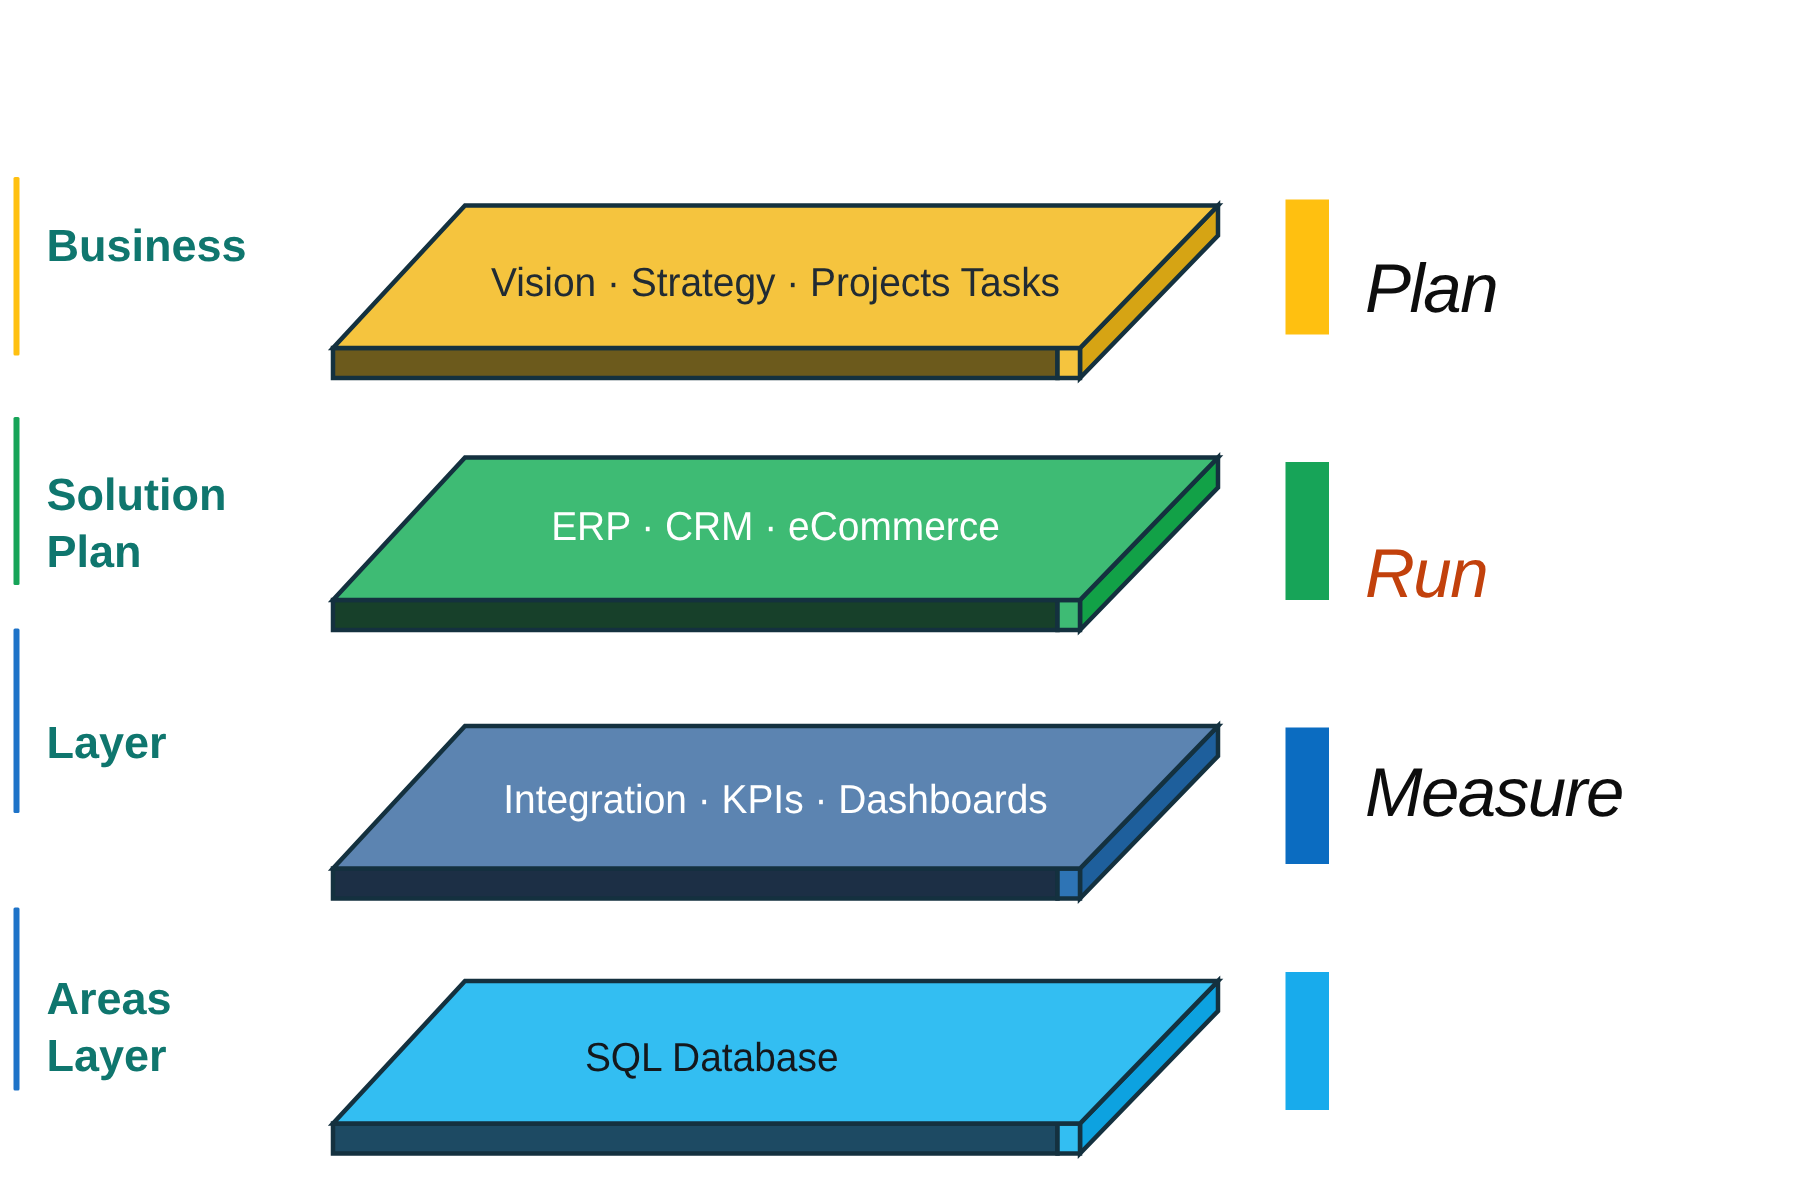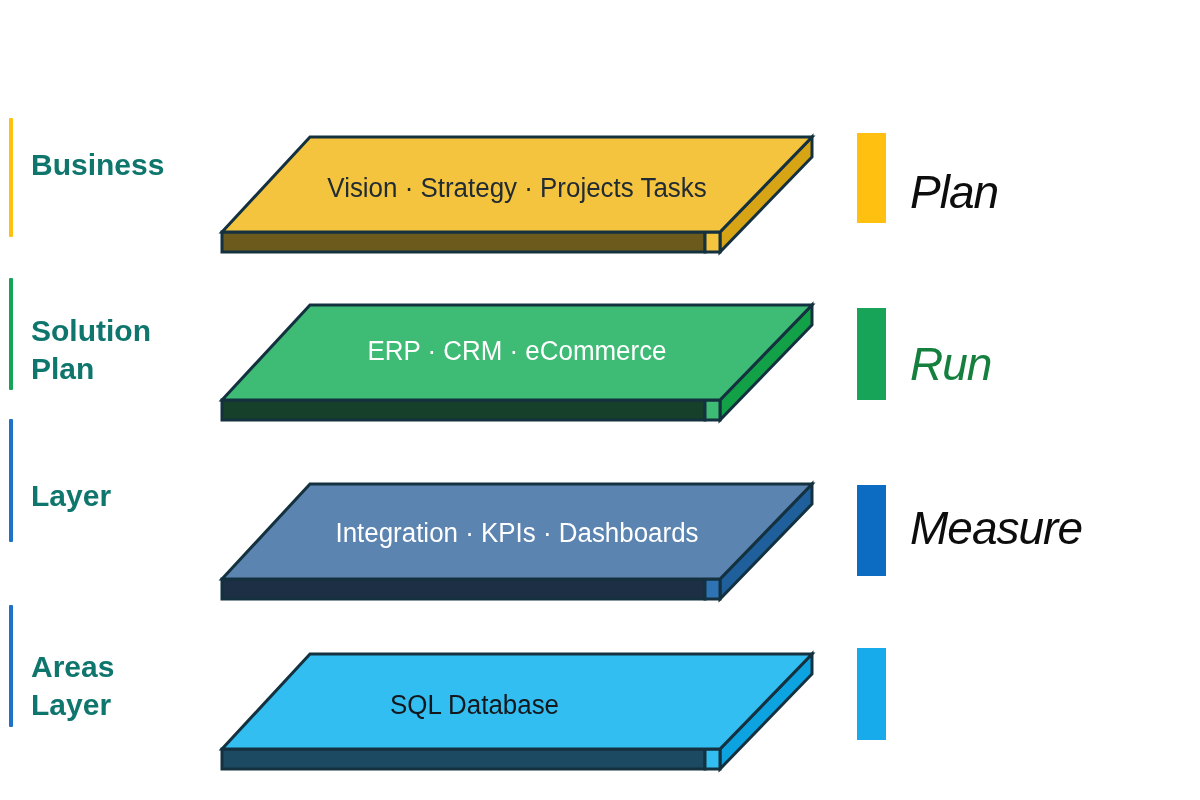--- a/index.html
+++ b/index.html
@@ -81,21 +81,21 @@
   <span class="accent-bar ab-0" style="background-color: rgb(255, 192, 16);"></span>
   <div class="right-label rl-0" style="color: rgb(13, 13, 13);">Plan</div>
 
   <span class="left-line ll-1" style="background-color: rgb(23, 164, 88);"></span>
   <div class="left-label la-1">
     <div>Solution</div>
     <div>Plan</div>
   </div>
   <div class="plate-text pt-1" style="color: rgb(255, 255, 255);">ERP ·  CRM ·  eCommerce</div>
   <span class="accent-bar ab-1" style="background-color: rgb(23, 164, 88);"></span>
-  <div class="right-label rl-1" style="color: #15803d;">Run</div>
+  <div class="right-label rl-1" style="color: #c2410c; margin-top: 18px;">Run</div>
 
   <span class="left-line ll-2" style="background-color: rgb(30, 115, 200);"></span>
   <div class="left-label la-2">
     <div>Layer</div>
   </div>
   <div class="plate-text pt-2" style="color: rgb(255, 255, 255);">Integration · KPIs · Dashboards</div>
   <span class="accent-bar ab-2" style="background-color: rgb(11, 108, 193);"></span>
   <div class="right-label rl-2" style="color: rgb(13, 13, 13);">Measure</div>
 
   <span class="left-line ll-3" style="background-color: rgb(30, 115, 200);"></span>

